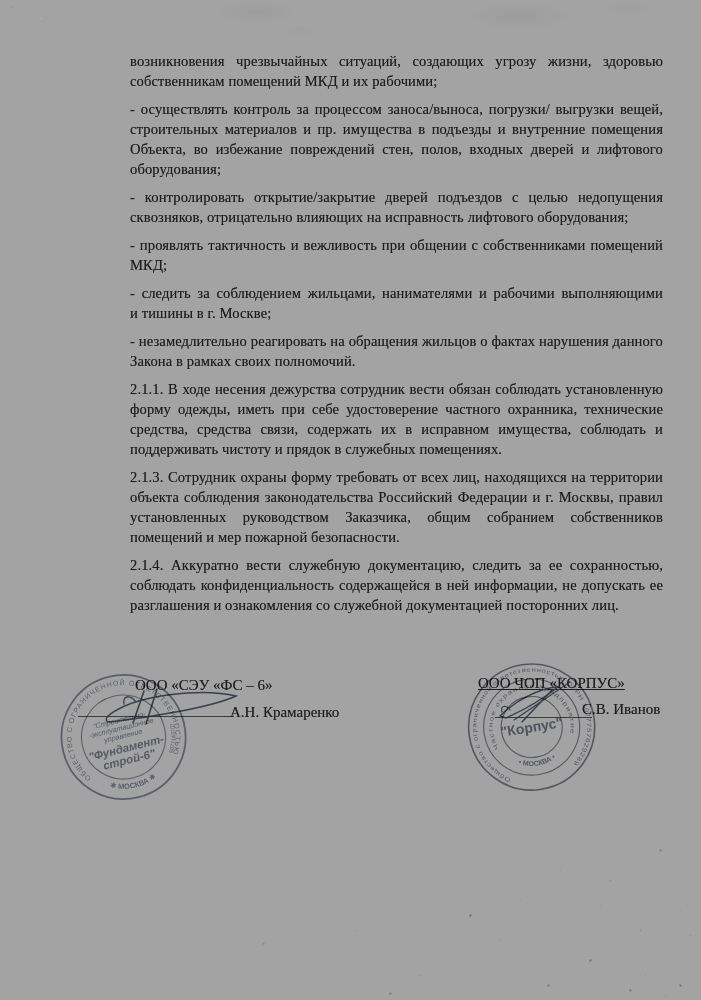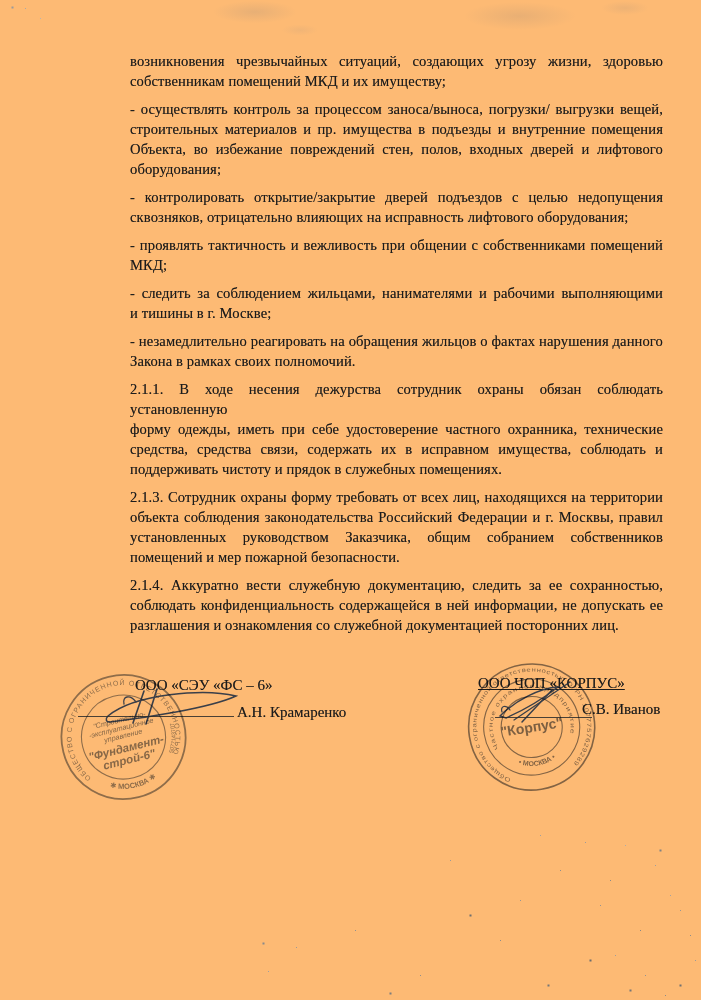--- a/index.html
+++ b/index.html
@@ -1,18 +1,18 @@
 <!DOCTYPE html>
 <html><head>
 <meta charset="utf-8">
 <style>
   html,body{margin:0;padding:0;background:#e8e8e6;}
   .page{
     position:relative;width:701px;height:1000px;margin:0 auto;
-    background:#fdba74;overflow:hidden;
+    background:#a3a3a3;overflow:hidden;
     font-family:"Liberation Serif","DejaVu Serif",serif;
     color:#1c1c1c;
   }
   
   .scan-artifacts{
     position:absolute;inset:0;pointer-events:none;
     background:
       radial-gradient(60px 16px at 255px 12px, rgba(120,120,126,.16), transparent 70%),
       radial-gradient(80px 20px at 520px 16px, rgba(110,110,118,.14), transparent 70%),
       radial-gradient(34px 10px at 625px 8px, rgba(120,120,126,.12), transparent 70%),
@@ -56,21 +56,21 @@
 </head>
 <body>
 
 <div class="page">
   <div class="scan-artifacts"></div>
   <div class="noise"></div>
 
   <div class="text-block">
       <div class="para">
         <div class="line">возникновения чрезвычайных ситуаций, создающих угрозу жизни, здоровью</div>
-        <div class="line last">собственникам помещений МКД и их имуществу;</div>
+        <div class="line last">собственникам помещений МКД и их рабочими;</div>
       </div>
       <div class="para">
         <div class="line">- осуществлять контроль за процессом заноса/выноса, погрузки/ выгрузки вещей,</div>
         <div class="line">строительных материалов и пр. имущества в подъезды и внутренние помещения</div>
         <div class="line">Объекта, во избежание повреждений стен, полов, входных дверей и лифтового</div>
         <div class="line last">оборудования;</div>
       </div>
       <div class="para">
         <div class="line">- контролировать открытие/закрытие дверей подъездов с целью недопущения</div>
         <div class="line last">сквозняков, отрицательно влияющих на исправность лифтового оборудования;</div>
@@ -81,21 +81,21 @@
       </div>
       <div class="para">
         <div class="line">- следить за соблюдением жильцами, нанимателями и рабочими выполняющими</div>
         <div class="line last">и тишины в г. Москве;</div>
       </div>
       <div class="para">
         <div class="line">- незамедлительно реагировать на обращения жильцов о фактах нарушения данного</div>
         <div class="line last">Закона в рамках своих полномочий.</div>
       </div>
       <div class="para">
-        <div class="line">2.1.1. В ходе несения дежурства сотрудник охраны обязан соблюдать установленную</div>
+        <div class="line">2.1.1. В ходе несения дежурства сотрудник вести обязан соблюдать установленную</div>
         <div class="line">форму одежды, иметь при себе удостоверение частного охранника, технические</div>
         <div class="line">средства, средства связи, содержать их в исправном имущества, соблюдать и</div>
         <div class="line last">поддерживать чистоту и прядок в служебных помещениях.</div>
       </div>
       <div class="para">
         <div class="line">2.1.3. Сотрудник охраны форму требовать от всех лиц, находящихся на территории</div>
         <div class="line">объекта соблюдения законодательства Российский Федерации и г. Москвы, правил</div>
         <div class="line">установленных руководством Заказчика, общим собранием собственников</div>
         <div class="line last">помещений и мер пожарной безопасности.</div>
       </div>
@@ -107,21 +107,21 @@
     </div>
 
   <div class="sig-text" style="left:135px;top:677px;">ООО «СЭУ «ФС – 6»</div>
   <svg class="sig-svg" style="left:100px;top:686px;" width="150" height="40" viewBox="0 0 150 40">
     <path d="M8,30 C34,8 104,2 136,10 C110,22 44,32 10,36 C6,36.5 5,33 8,30 Z" stroke-width="1.5"></path>
     <path d="M44,5 L33,37" stroke-width="1.6"></path>
     <path d="M57,3 L46,38" stroke-width="1.6"></path>
     <path d="M36,16 C30,8 22,10 24,18" stroke-width="1.3"></path>
   </svg>
   <div class="sig-line" style="left:78px;top:716px;width:156px;"></div>
-  <div class="sig-text" style="left:237px;top:704px;">А.Н. Крамаренко</div>
+  <div class="sig-text" style="left:230px;top:704px;">А.Н. Крамаренко</div>
 
   <div class="sig-text" style="left:478px;top:675px;text-decoration:underline;">ООО ЧОП «КОРПУС»</div>
   <svg class="sig-svg" style="left:492px;top:680px;" width="110" height="45" viewBox="0 0 110 45">
     <path d="M8,36 C24,20 48,8 66,7 C52,18 32,30 14,38 Z" stroke-width="1.4"></path>
     <path d="M60,10 L30,42" stroke-width="1.5"></path>
     <path d="M78,2 L22,40" stroke-width="1.3"></path>
     <path d="M18,30 C14,24 8,26 10,32" stroke-width="1.2"></path>
   </svg>
   <div class="sig-line" style="left:495px;top:717px;width:97px;"></div>
   <div class="sig-text" style="left:582px;top:701px;">С.В. Иванов</div>

